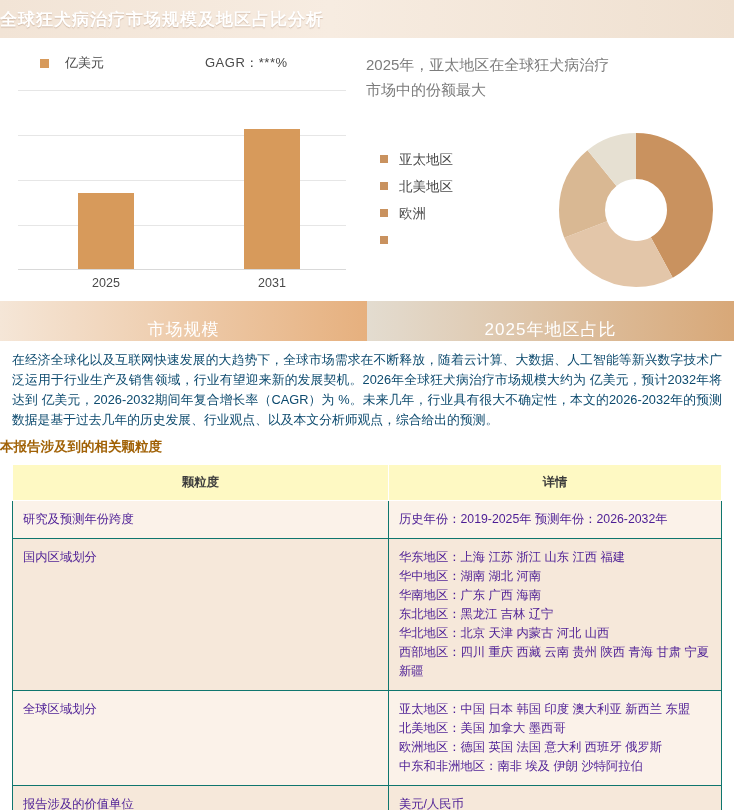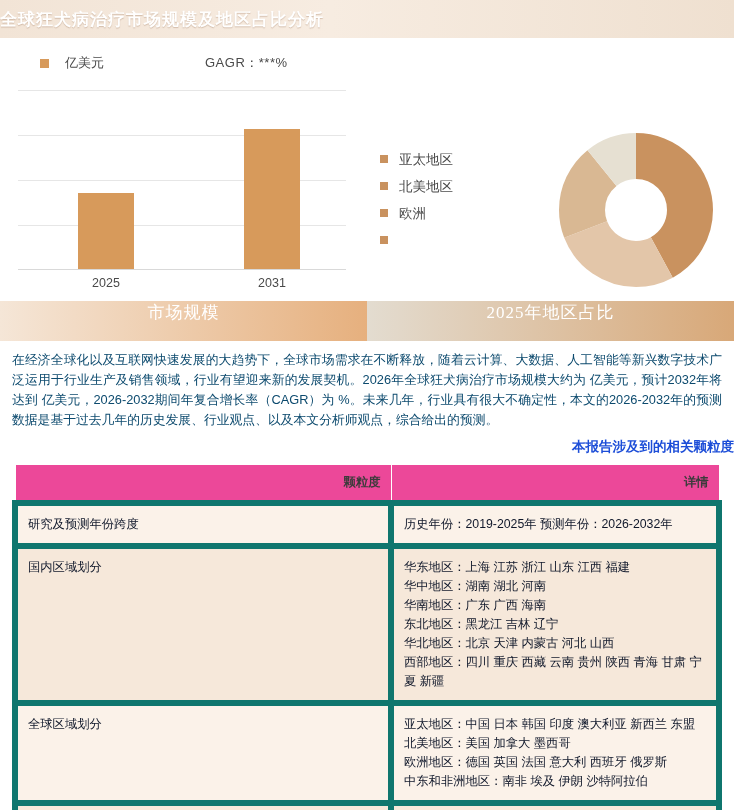--- a/index.html
+++ b/index.html
@@ -73,49 +73,49 @@
     position:absolute;left:20px;top:108px;font-size:13.5px;color:#4a4a4a;
     line-height:27px;
   }
   .donut-legend .row{display:flex;align-items:flex-start;gap:11px;}
   .donut-legend .sw{width:8px;height:8px;margin-top:9px;display:inline-block;}
   .donut-wrap{position:absolute;right:14px;top:88px;width:168px;height:168px;}
 
   
   .banners{display:flex;height:40px;}
   .banner{
-    flex:1;display:flex;align-items:flex-start;justify-content:center;
-    font-size:17px;color:#ffffff;letter-spacing:1px;font-family:Liberation Serif, serif;
+    flex:1;display:flex;align-items:flex-end;justify-content:center;
+    font-size:17px;color:#ffffff;letter-spacing:1px;
   }
   .banner-left{background:linear-gradient(90deg,#f5e6d7 0%,#e6b07e 100%);}
   .banner-right{background:linear-gradient(90deg,#e3dcd0 0%,#d8a878 100%);}
 
   
   .para{
     padding:9px 12px 2px 12px;
     font-size:12.8px;line-height:20px;color:#0c4a6e;text-align:justify;
   }
   .sub-title{
-    text-align:right;font-weight:bold;font-size:13.5px;color:#1d4ed8;
+    text-align:left;font-weight:bold;font-size:13.5px;color:#a16207;
     margin:6px 0 8px 0;
   }
 
   
   table{
     border-collapse:collapse;width:710px;margin:0 12px;
     font-size:12.3px;
   }
   thead th{
-    background:#ec4899;color:#3b3b3b;font-weight:bold;
-    text-align:right;padding:9px 10px;border:1px solid #ffffff;
+    background:#fef9c3;color:#3b3b3b;font-weight:bold;
+    text-align:center;padding:9px 10px;border:1px solid #ffffff;
   }
   thead th.c1{width:355px;}
   tbody td{
-    padding:9px 10px;border:6px solid #0f766e;vertical-align:top;
-    line-height:19px;color:#0f172a;
+    padding:9px 10px;border:1px solid #0f766e;vertical-align:top;
+    line-height:19px;color:#4c1d95;
   }
   tbody tr:nth-child(odd) td{background:#fbf2e9;}
   tbody tr:nth-child(even) td{background:#f6e8da;}
   td .line{display:block;}
 </style>
 </head>
 <body>
 
 <div class="page">
 
@@ -142,20 +142,21 @@
         <div class="bar bar-b" style="height: 140.4px;"></div>
       </div>
 
       <div class="xlabels">
         <span style="left:88px;">2025</span>
         <span style="left:254px;">2031</span>
       </div>
     </div>
 
     <div class="chart-right">
+      <div class="donut-title">2025年，亚太地区在全球狂犬病治疗市场中的份额最大</div>
 
       <div class="donut-legend">
         <div class="row">
           <span class="sw" style="background:#c9925f;"></span>
           <span>亚太地区</span>
         </div>
         <div class="row">
           <span class="sw" style="background:#c9925f;"></span>
           <span>北美地区</span>
         </div>

